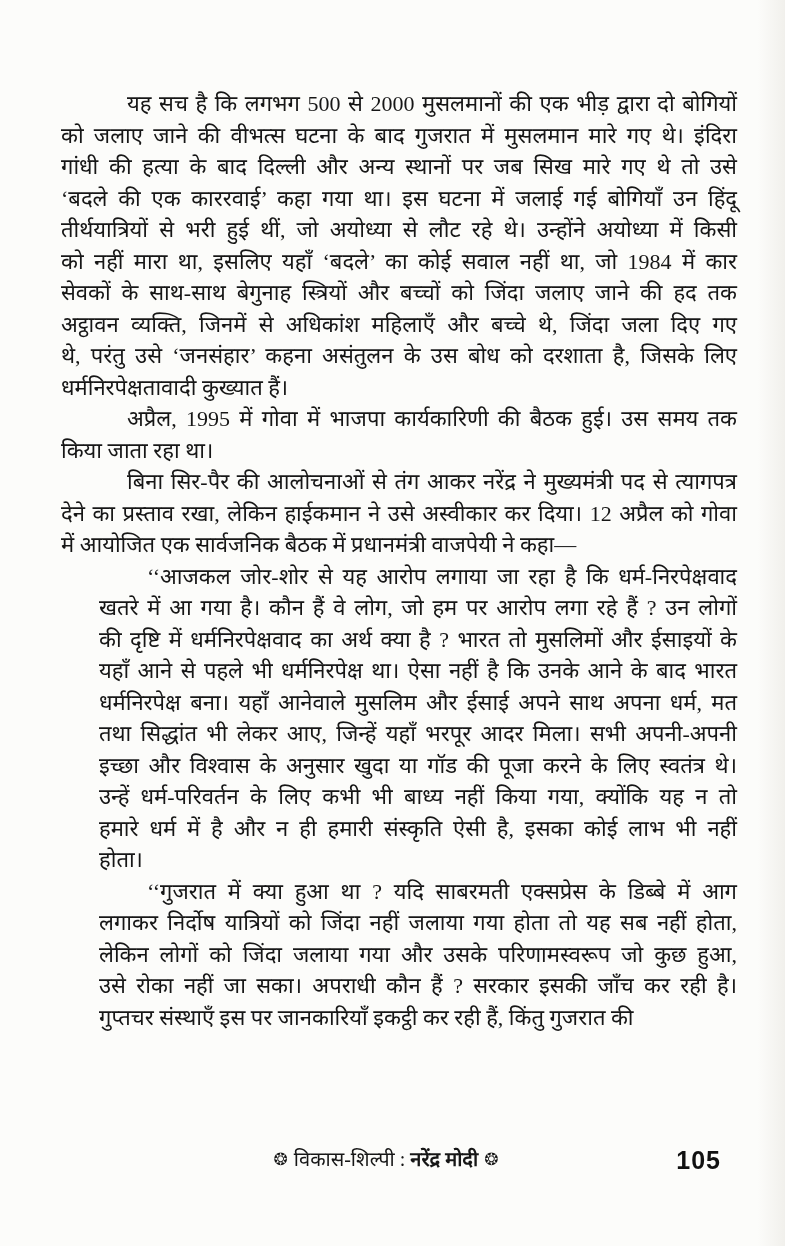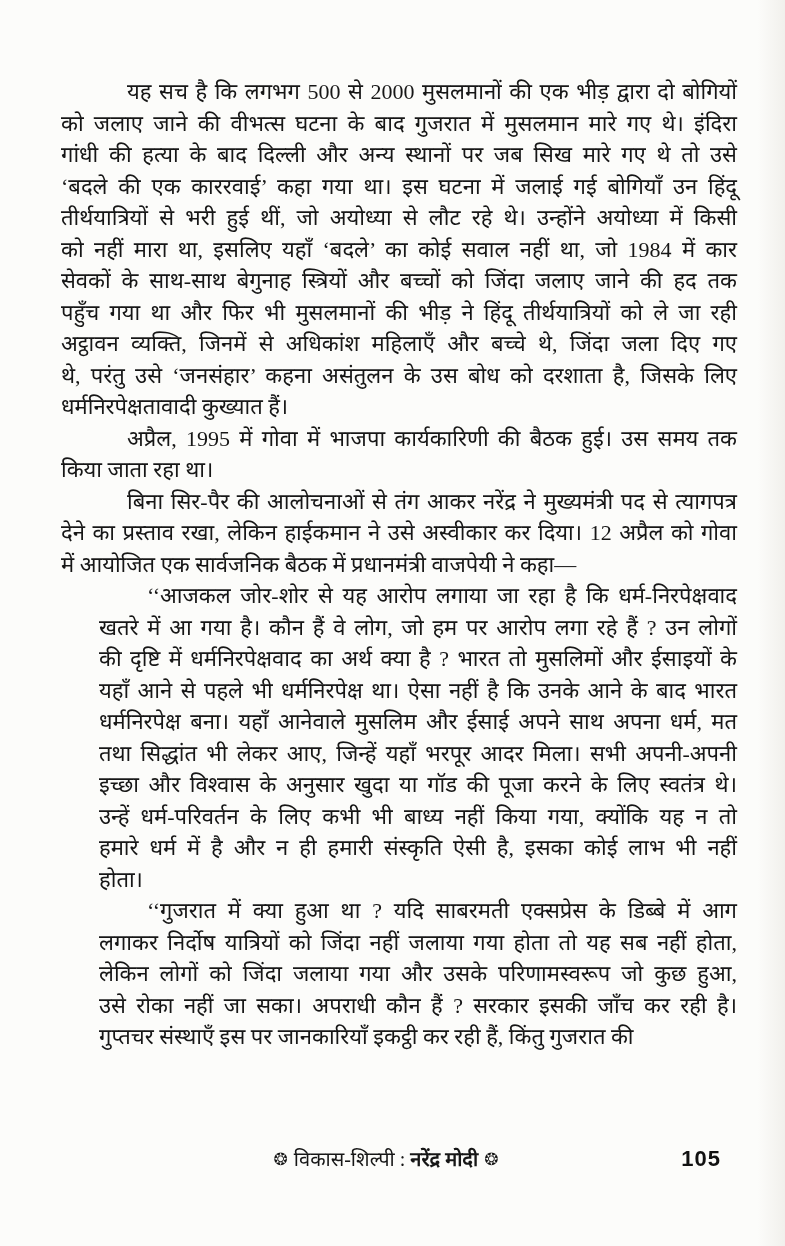--- a/index.html
+++ b/index.html
@@ -12,21 +12,21 @@
     width: 785px;
     height: 1246px;
     background: linear-gradient(to right, #fcfcfa 0%, #fcfcfa 96.5%, #f1f0ec 100%);
     color: #161616;
     font-family: "Liberation Serif", "DejaVu Serif", serif;
     overflow: hidden;
   }
   .text-column {
     position: absolute;
     left: 61px;
-    top: 76px;
+    top: 88px;
     width: 676px;
   }
   .paragraph { margin: 0; padding: 0; }
   .line {
     font-size: 22px;
     line-height: 31.5px;
     text-align: justify;
     text-align-last: justify;
   }
   .line.last { text-align-last: left; }
@@ -50,41 +50,40 @@
     top: -1px;
     padding: 0 6px;
   }
   .footer .title-bold { font-weight: bold; }
   .page-number {
     position: absolute;
     right: 64px;
     top: 1146px;
     font-family: "Liberation Sans", "DejaVu Sans", sans-serif;
     font-weight: bold;
-    font-size: 22px;
+    font-size: 25px;
     letter-spacing: 1px;
     color: #111;
   }
 </style>
 </head>
 <body>
 
 <div class="page">
 
   <div class="text-column">
 
   <div class="paragraph body">
         <div class="line first">यह सच है कि लगभग 500 से 2000 मुसलमानों की एक भीड़ द्वारा दो बोगियों</div>
         <div class="line">को जलाए जाने की वीभत्स घटना के बाद गुजरात में मुसलमान मारे गए थे। इंदिरा</div>
         <div class="line">गांधी की हत्या के बाद दिल्ली और अन्य स्थानों पर जब सिख मारे गए थे तो उसे</div>
         <div class="line">‘बदले की एक काररवाई’ कहा गया था। इस घटना में जलाई गई बोगियाँ उन हिंदू</div>
         <div class="line">तीर्थयात्रियों से भरी हुई थीं, जो अयोध्या से लौट रहे थे। उन्होंने अयोध्या में किसी</div>
         <div class="line">को नहीं मारा था, इसलिए यहाँ ‘बदले’ का कोई सवाल नहीं था, जो 1984 में कार</div>
         <div class="line">सेवकों के साथ-साथ बेगुनाह स्त्रियों और बच्चों को जिंदा जलाए जाने की हद तक</div>
-        <div class="line">पहुँच गया था और फिर भी मुसलमानों की भीड़ ने हिंदू तीर्थयात्रियों को ले जा रही</div>
         <div class="line">अट्ठावन व्यक्ति, जिनमें से अधिकांश महिलाएँ और बच्चे थे, जिंदा जला दिए गए</div>
         <div class="line">थे, परंतु उसे ‘जनसंहार’ कहना असंतुलन के उस बोध को दरशाता है, जिसके लिए</div>
         <div class="line last">धर्मनिरपेक्षतावादी कुख्यात हैं।</div>
       </div>
       <div class="paragraph body">
         <div class="line first">अप्रैल, 1995 में गोवा में भाजपा कार्यकारिणी की बैठक हुई। उस समय तक</div>
         <div class="line last">किया जाता रहा था।</div>
       </div>
       <div class="paragraph body">
         <div class="line first">बिना सिर-पैर की आलोचनाओं से तंग आकर नरेंद्र ने मुख्यमंत्री पद से त्यागपत्र</div>

